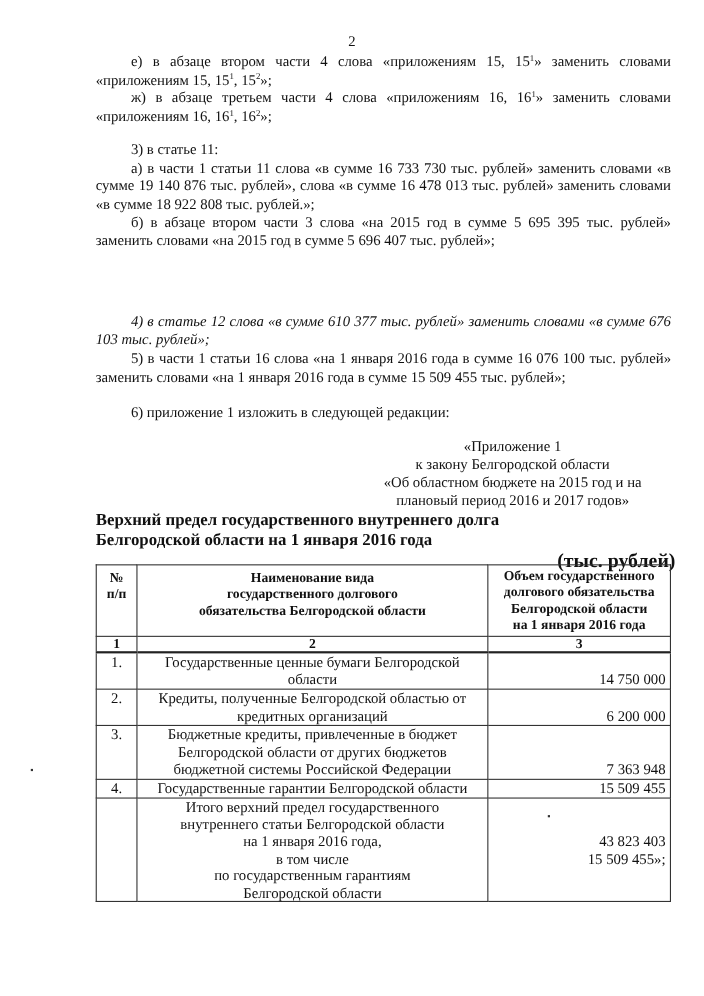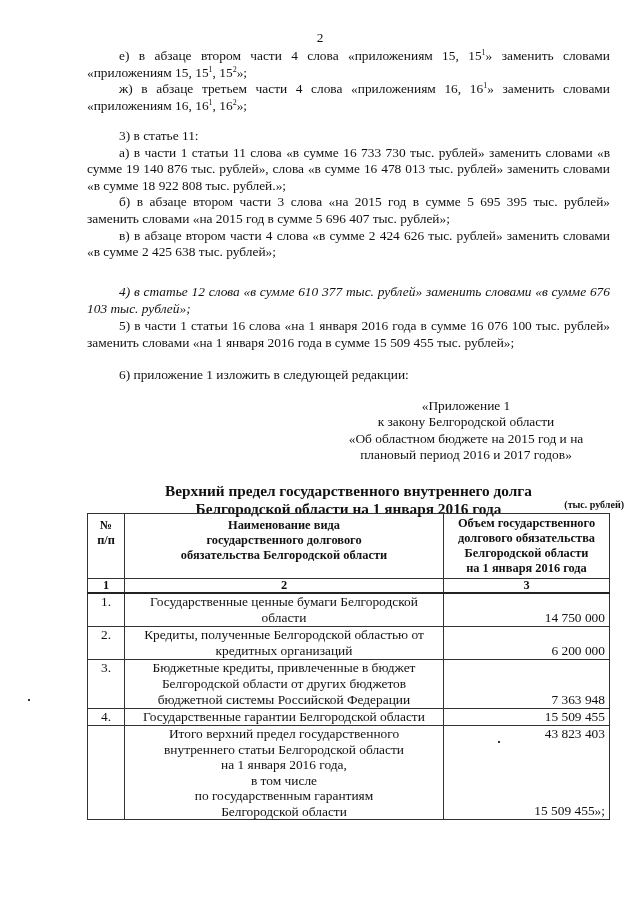--- a/index.html
+++ b/index.html
@@ -7,52 +7,51 @@
     width: 640px; height: 905px; position: relative; overflow: hidden;
     font-family: "Liberation Serif", "DejaVu Serif", serif;
     color: #111111; font-size: 13.4px;
   }
   .page-number { position: absolute; top: 30px; left: 0; width: 640px; text-align: center; font-size: 13.4px; }
   .block { position: absolute; left: 87px; width: 523px; line-height: 16.6px; }
   .par { text-align: justify; text-align-last: left; margin: 0; }
   .ind { text-indent: 32px; }
   sup { font-size: 8px; line-height: 0; vertical-align: 5px; }
   .appendix { position: absolute; top: 398px; left: 330px; width: 272px; text-align: center; line-height: 16.4px; }
-  .title { position: absolute; top: 482px; left: 87px; width: 523px; text-align: center; font-weight: bold; font-size: 15.3px; line-height: 18px; }
-  .units { position: absolute; top: 499px; right: 16px; font-weight: bold; font-size: 10px; text-align: right; }
+  .title { position: absolute; top: 464px; left: 87px; width: 523px; font-weight: bold; font-size: 15.3px; line-height: 18px; }
+  .units { position: absolute; top: 499px; right: 26px; font-weight: bold; font-size: 18px; text-align: right; }
   table.debt {
     position: absolute; top: 513px; left: 87px; width: 523px;
     border-collapse: collapse; font-size: 13.4px; line-height: 16px;
   }
   table.debt td { border: 1px solid #333; padding: 0 4px; vertical-align: bottom; }
   table.debt tr.hdr td { font-weight: bold; text-align: center; vertical-align: middle; font-size: 12.4px; line-height: 15px; padding: 2px 3px; }
   table.debt tr.nums td { font-weight: bold; text-align: center; font-size: 12.4px; line-height: 13px; border-bottom: 2px solid #222; }
   td.c1 { width: 28px; text-align: center; vertical-align: top !important; }
   td.c2 { width: 310px; text-align: center; vertical-align: top !important; }
   td.c3 { text-align: right; }
   td.top { vertical-align: top !important; }
   .total-lines div { line-height: 15.5px; }
-  .total-val { display: flex; flex-direction: column; justify-content: space-between; height: 93px; align-items: flex-end; }
+  .total-val { display: flex; flex-direction: column; justify-content: center; height: 93px; align-items: flex-end; }
   .stray { position: absolute; width: 2px; height: 2px; background: #333; }
 </style>
 </head>
 <body>
 
 <div class="page-number">2</div>
 
 <div class="block" style="top:48px;">
   <p class="par ind"><span>е) в абзаце втором части 4 слова «приложениям 15, 15</span><sup>1</sup><span>» заменить словами «приложениям 15, 15</span><sup>1</sup><span>, 15</span><sup>2</sup><span>»;</span></p>
   <p class="par ind"><span>ж) в абзаце третьем части 4 слова «приложениям 16, 16</span><sup>1</sup><span>» заменить словами «приложениям 16, 16</span><sup>1</sup><span>, 16</span><sup>2</sup><span>»;</span></p>
 </div>
 
 <div class="block" style="top:128px;">
   <p class="par ind">3) в статье 11:</p>
   <p class="par ind">а) в части 1 статьи 11 слова «в сумме 16 733 730 тыс. рублей» заменить словами «в сумме 19 140 876 тыс. рублей», слова «в сумме 16 478 013 тыс. рублей» заменить словами «в сумме 18 922 808 тыс. рублей.»;</p>
   <p class="par ind">б) в абзаце втором части 3 слова «на 2015 год в сумме 5 695 395 тыс. рублей» заменить словами «на 2015 год в сумме 5 696 407 тыс. рублей»;</p>
-  <p class="par ind">в) в абзаце втором части 4 слова «в сумме 2 424 626 тыс. рублей» заменить словами «в сумме 2 425 638 тыс. рублей»;</p>
 </div>
 
 <div class="block" style="top:284px;font-style:italic;">
   <p class="par ind">4) в статье 12 слова «в сумме 610 377 тыс. рублей» заменить словами «в сумме 676 103 тыс. рублей»;</p>
 </div>
 
 <div class="block" style="top:318px;">
   <p class="par ind">5)  в части 1 статьи 16 слова «на 1 января 2016 года в сумме 16 076 100 тыс. рублей» заменить словами «на 1 января 2016 года в сумме 15 509 455 тыс. рублей»;</p>
 </div>
 

